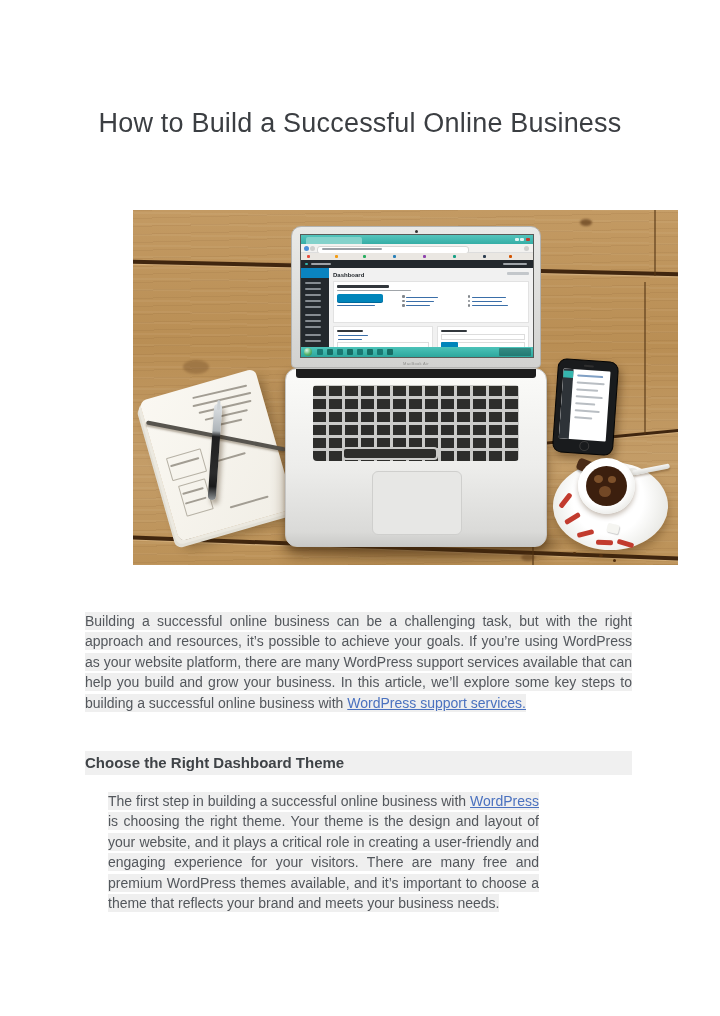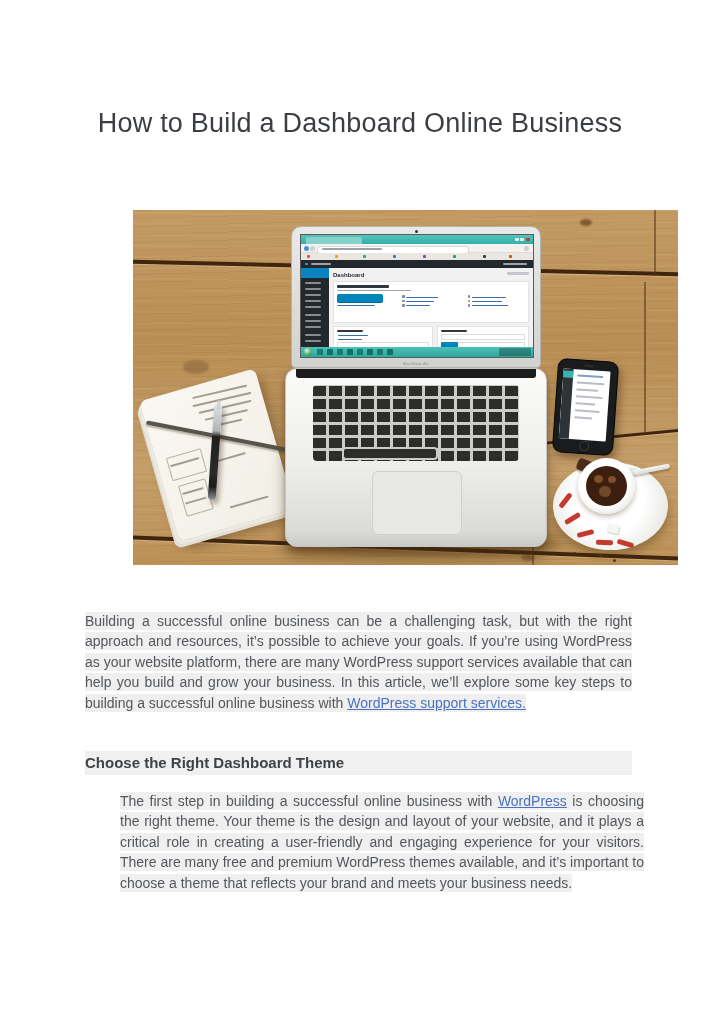--- a/index.html
+++ b/index.html
@@ -7,21 +7,21 @@
         font-family:"Liberation Sans","DejaVu Sans",sans-serif;}
   .doc-title{position:absolute;left:80px;top:86px;width:560px;text-align:center;
         font-size:27px;line-height:39px;font-weight:400;color:#3b3e42;letter-spacing:.2px;}
   .para{position:absolute;text-align:justify;font-size:14px;line-height:20.4px;color:#53575c;}
   .para .hl{background:#efefef;box-decoration-break:clone;-webkit-box-decoration-break:clone;
         padding:1px 0;}
   .para a{color:#4a71bf;text-decoration:underline;cursor:pointer;}
   .para1{left:85px;top:597px;width:547px;}
   .heading{position:absolute;left:85px;top:739px;width:547px;background:#f0f0f0;
         font-size:15px;line-height:24px;font-weight:700;color:#3f4347;}
-  .para2{left:120px;top:777px;width:524px;}
+  .para2{left:108px;top:777px;width:431px;}
 
   
   .photo{position:absolute;left:133px;top:210px;width:545px;height:355px;overflow:hidden;
         background:linear-gradient(180deg,#c39a63 0%,#b98e54 38%,#c49d68 72%,#bb9157 100%);}
   .grain{position:absolute;inset:0;opacity:.55;background-image:
         repeating-linear-gradient(178.5deg, rgba(110,72,34,.16) 0 1px, transparent 1px 8px),
         repeating-linear-gradient(181deg, rgba(255,244,220,.10) 0 2px, transparent 2px 11px);}
   .joint{position:absolute;background:#40260f;border-radius:2px;box-shadow:0 1px 1px rgba(255,230,190,.35);}
   .jointA{left:-6px;top:56px;width:560px;height:4px;transform:rotate(1.3deg);}
   .jointB{left:325px;top:229px;width:230px;height:3px;transform:rotate(-5.5deg);}
@@ -132,21 +132,21 @@
   .spoon-b{position:absolute;left:492px;top:258px;width:13px;height:9px;background:#e9e9e5;border-radius:50%;transform:rotate(-15deg);}
   .sugar{position:absolute;left:474px;top:314px;width:12px;height:9px;background:#f5f5f1;border-radius:2px;
         transform:rotate(14deg);box-shadow:1px 1px 1px rgba(0,0,0,.2);}
   .crumb{position:absolute;background:#53300f;border-radius:50%;}
 </style>
 </head>
 <body>
 
 <div class="page">
 
-  <h1 class="doc-title">How to Build a Dashboard Online Business</h1>
+  <h1 class="doc-title">How to Build a Successful Online Business</h1>
 
   <div class="photo">
     <div class="grain"></div>
     <div class="joint jointA"></div>
     <div class="joint jointB"></div>
     <div class="joint jointC"></div>
     <div class="seam" style="left:521px;top:0;height:66px;"></div>
     <div class="seam" style="left:511px;top:72px;height:152px;"></div>
     <div class="seam" style="left:399px;top:330px;height:25px;"></div>
     <div class="knot" style="left:236px;top:22px;width:30px;height:13px;transform:rotate(18deg);"></div>

